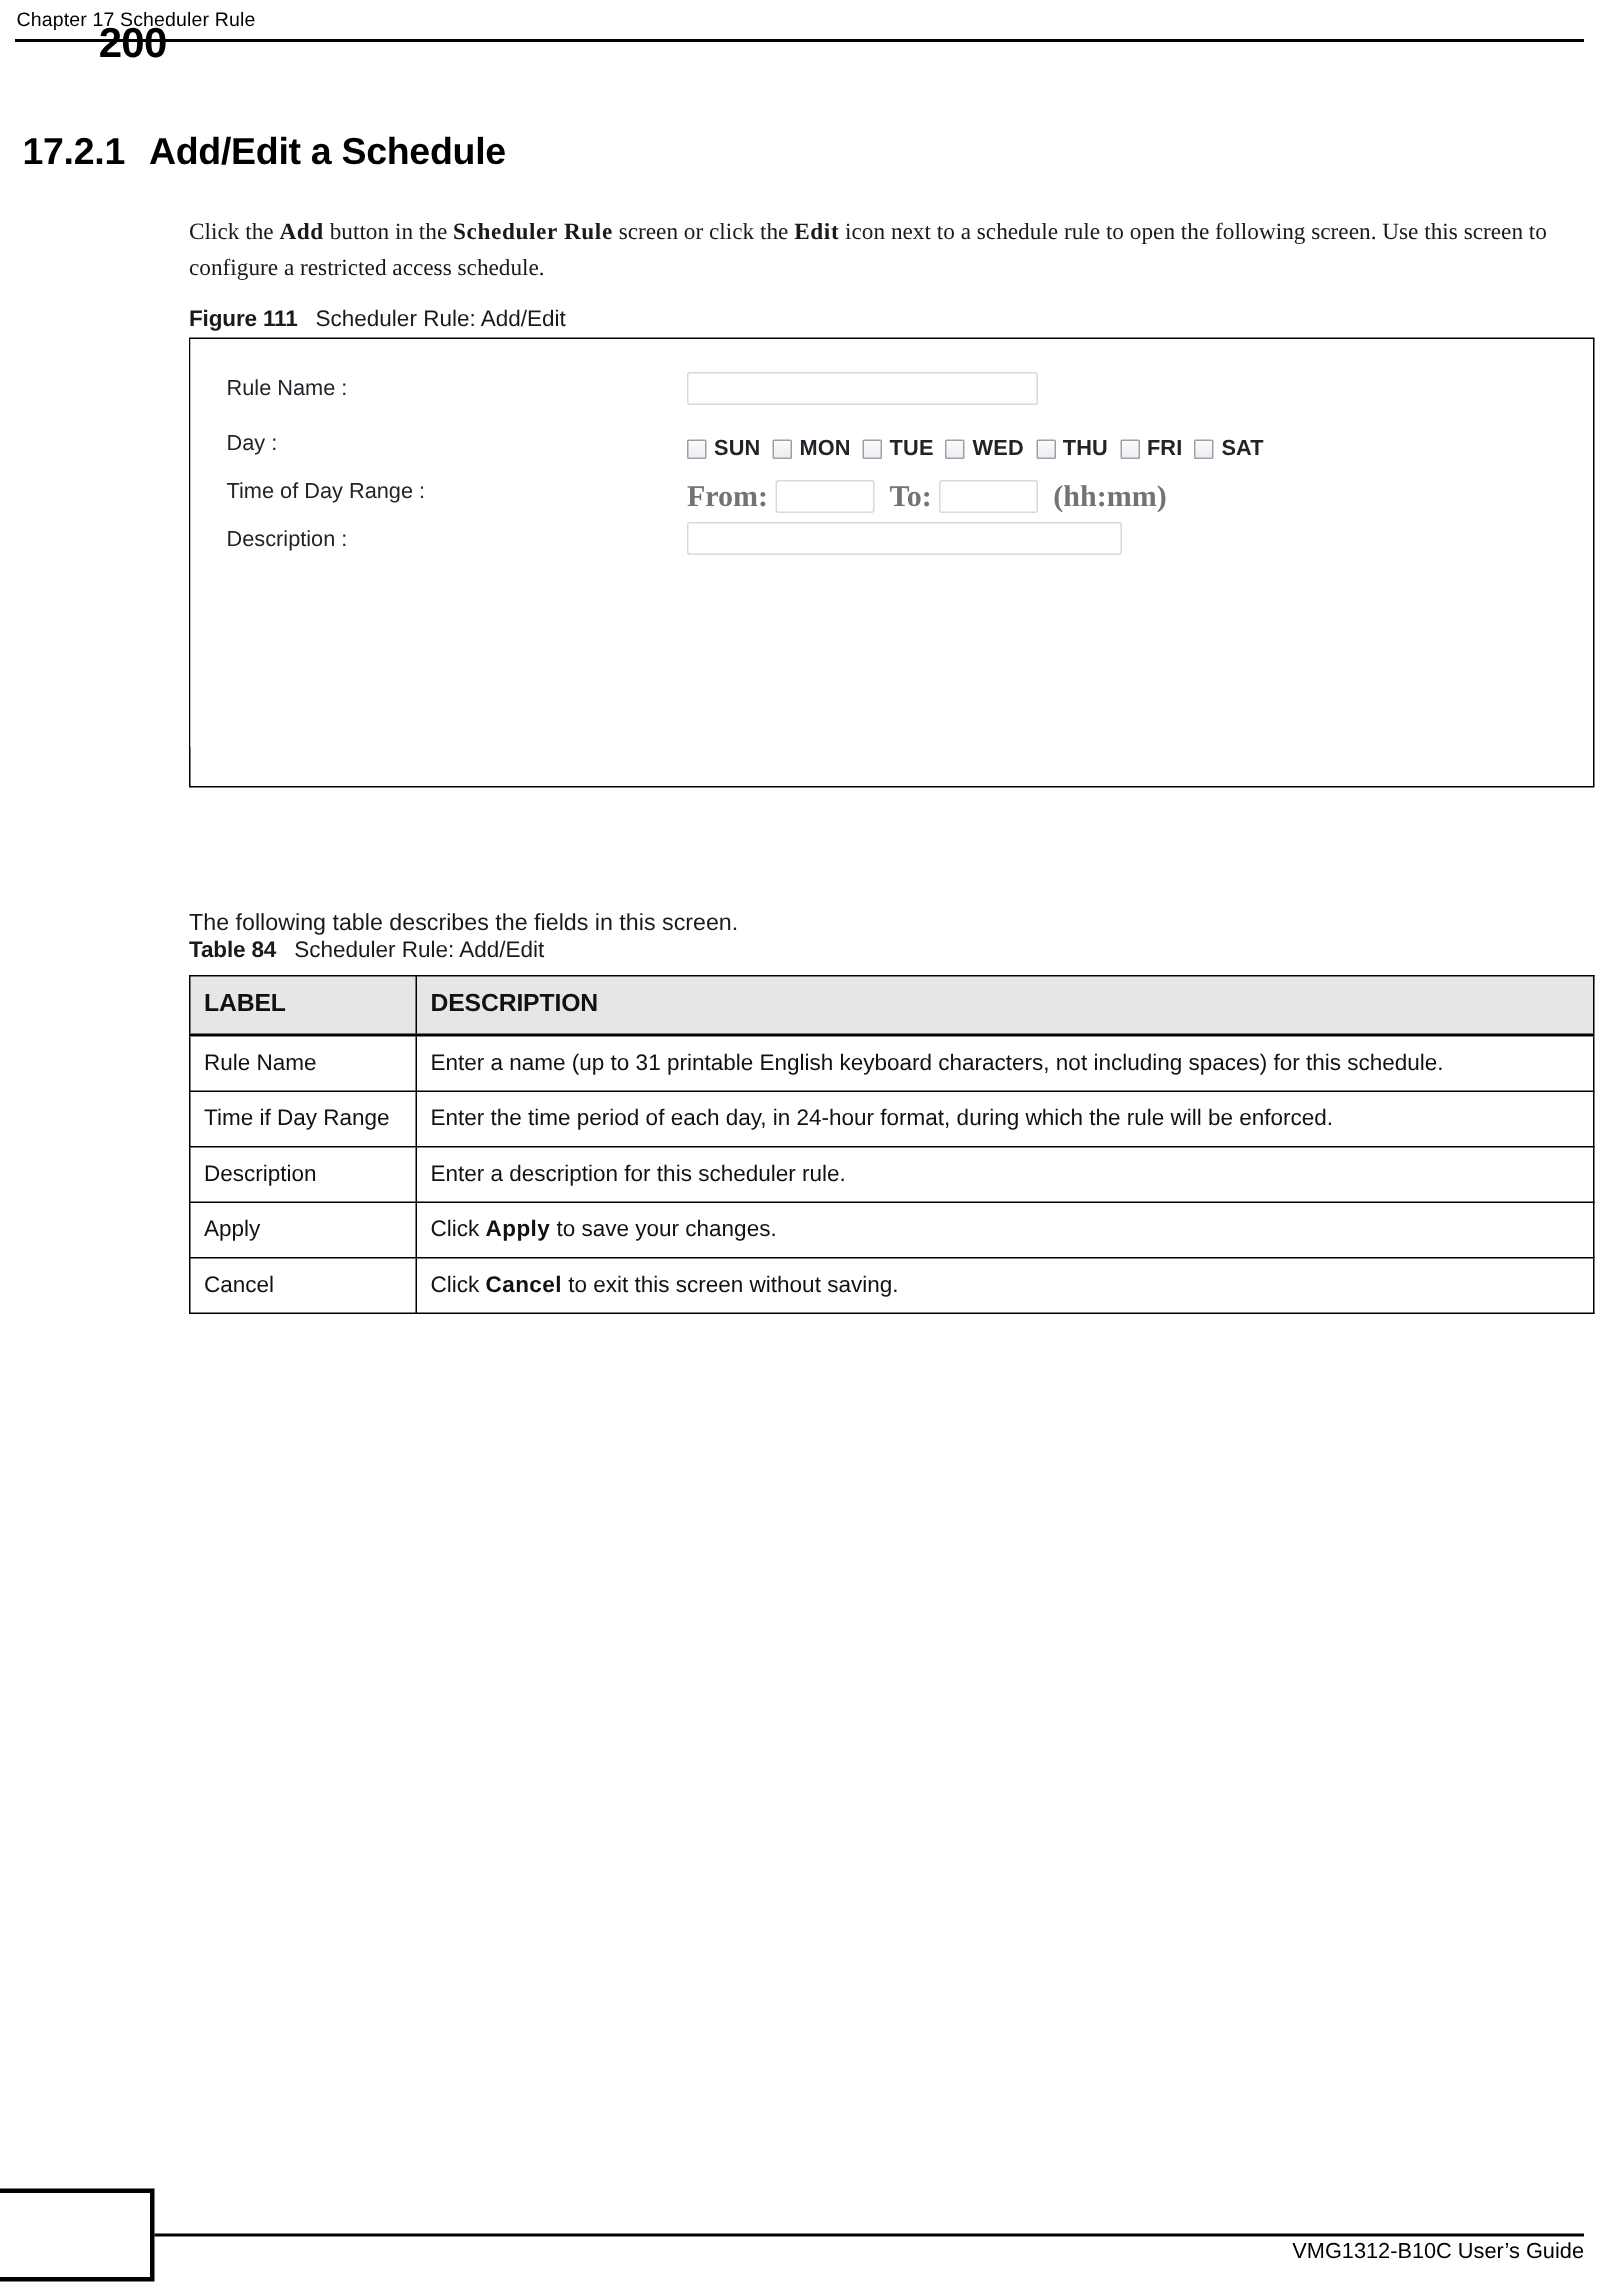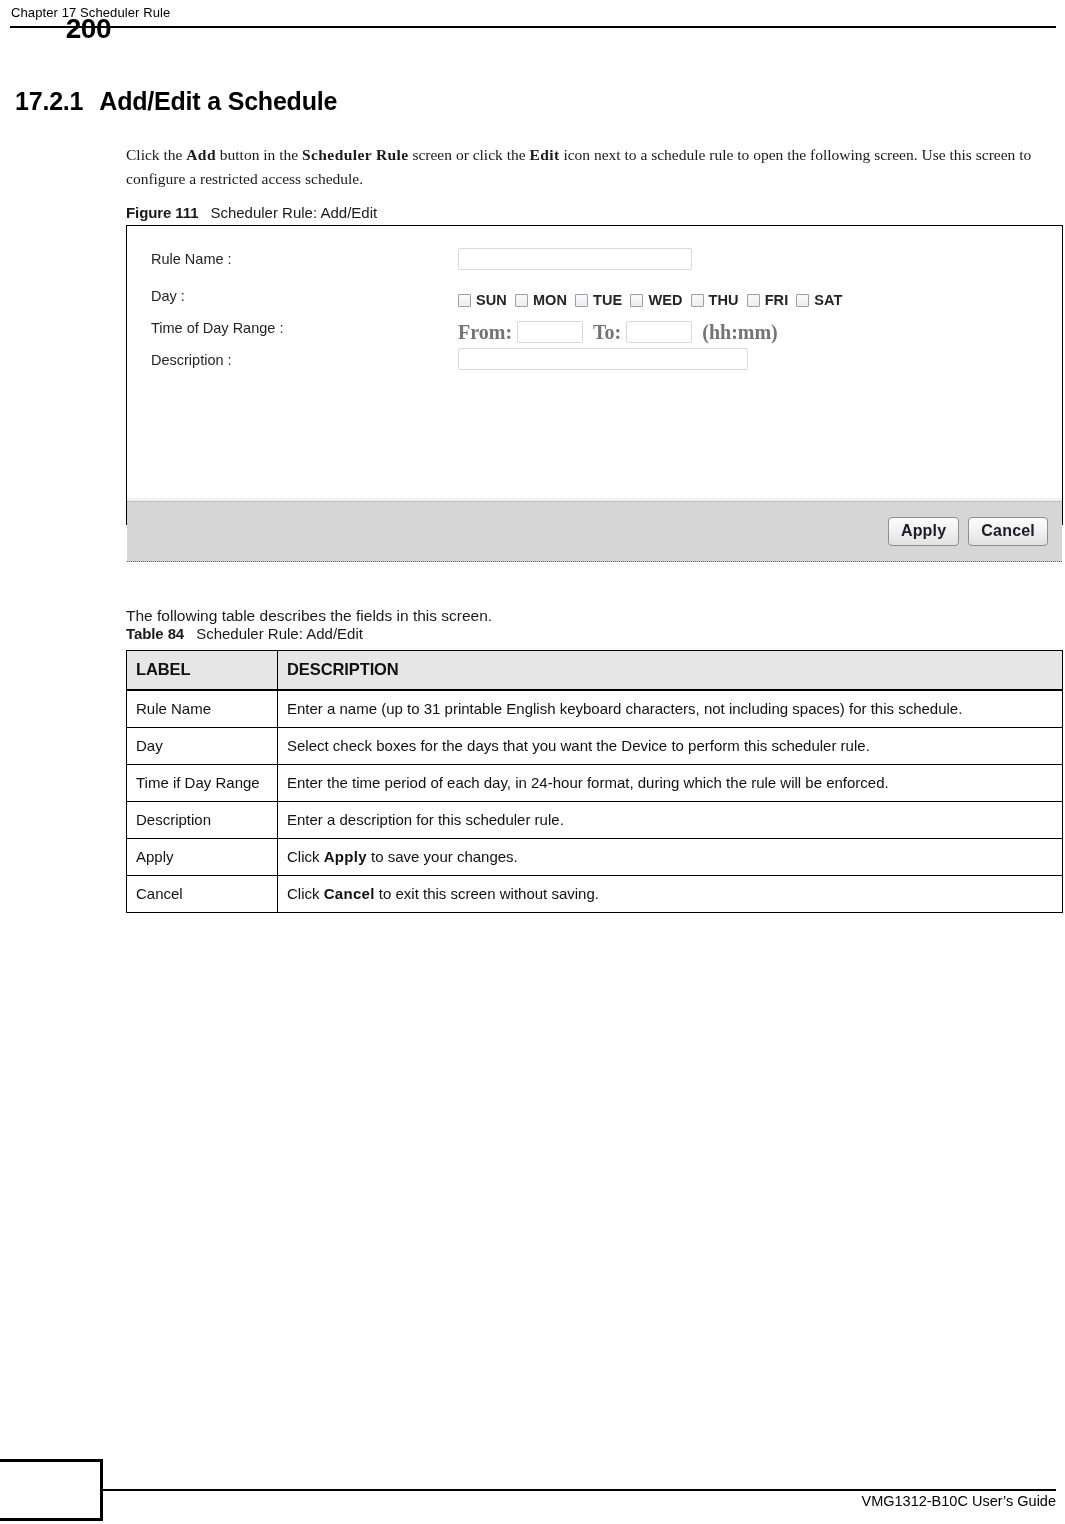--- a/index.html
+++ b/index.html
@@ -324,27 +324,20 @@
 
     <div class="form-row" style="top:124px;">
       <div class="form-label">Description :</div>
       <div class="form-field" style="top:-2px;">
         <span class="ui-input description"></span>
       </div>
     </div>
 
   </div>
 
-  <div class="figure-footer">
-    <div class="dotted-sep"></div>
-    <div class="btn-row">
-      <span class="ui-button">Apply</span><span class="ui-button">Cancel</span>
-    </div>
-    <div class="dotted-sep bottom"></div>
-  </div>
 </div>
 
 <p class="body-text" id="table-intro-paragraph">The following table describes the fields in this screen.</p>
 
 <div class="caption" id="table-caption">
   <span class="cap-label">Table 84</span><span class="cap-text">Scheduler Rule: Add/Edit</span>
 </div>
 
 <table class="desc-table">
   <colgroup>
@@ -356,24 +349,20 @@
       <th>LABEL</th>
       <th>DESCRIPTION</th>
     </tr>
   </thead>
   <tbody>
     <tr>
       <td>Rule Name</td>
       <td><span>Enter a name (up to 31 printable English keyboard characters, not including spaces) for this schedule.</span><b></b><span></span></td>
     </tr>
     <tr>
-      <td>Day</td>
-      <td><span>Select check boxes for the days that you want the Device to perform this scheduler rule.</span><b></b><span></span></td>
-    </tr>
-    <tr>
       <td>Time if Day Range</td>
       <td><span>Enter the time period of each day, in 24-hour format, during which the rule will be enforced.</span><b></b><span></span></td>
     </tr>
     <tr>
       <td>Description</td>
       <td><span>Enter a description for this scheduler rule.</span><b></b><span></span></td>
     </tr>
     <tr>
       <td>Apply</td>
       <td><span>Click </span><b>Apply</b><span> to save your changes.</span></td>

